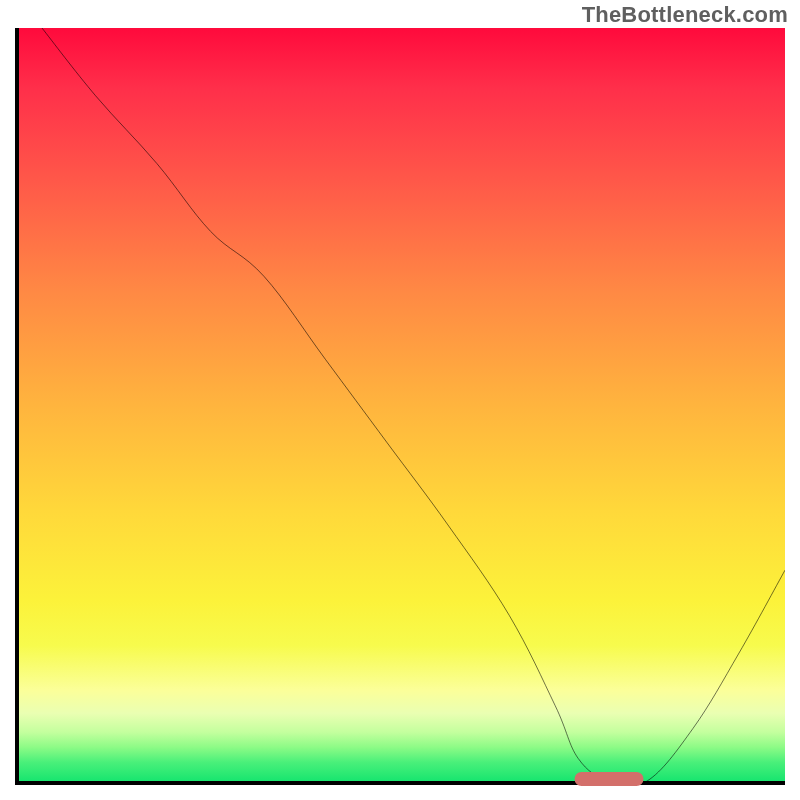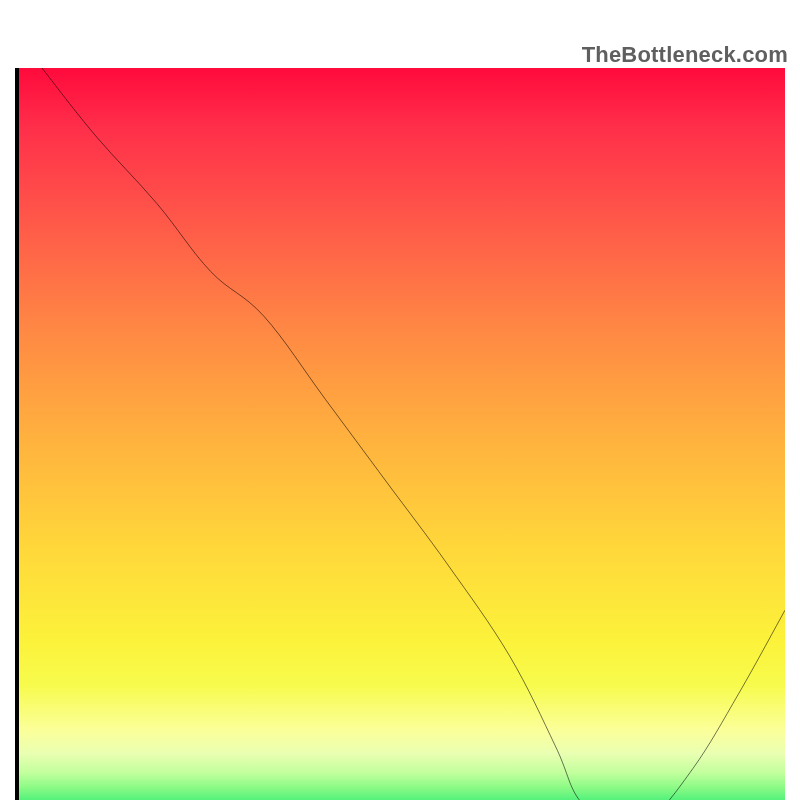--- a/index.html
+++ b/index.html
@@ -8,21 +8,20 @@
     width: 800px;
     height: 800px;
     overflow: hidden;
     background: #ffffff;
     font-family: Arial, Helvetica, sans-serif;
   }
   .stage {
     position: relative;
     width: 800px;
     height: 568px;
-    margin-top: 40px;
   }
   .watermark {
     position: absolute;
     top: 2px;
     right: 12px;
     font-size: 22px;
     font-weight: 600;
     color: #5f5f5f;
     letter-spacing: 0.2px;
   }

